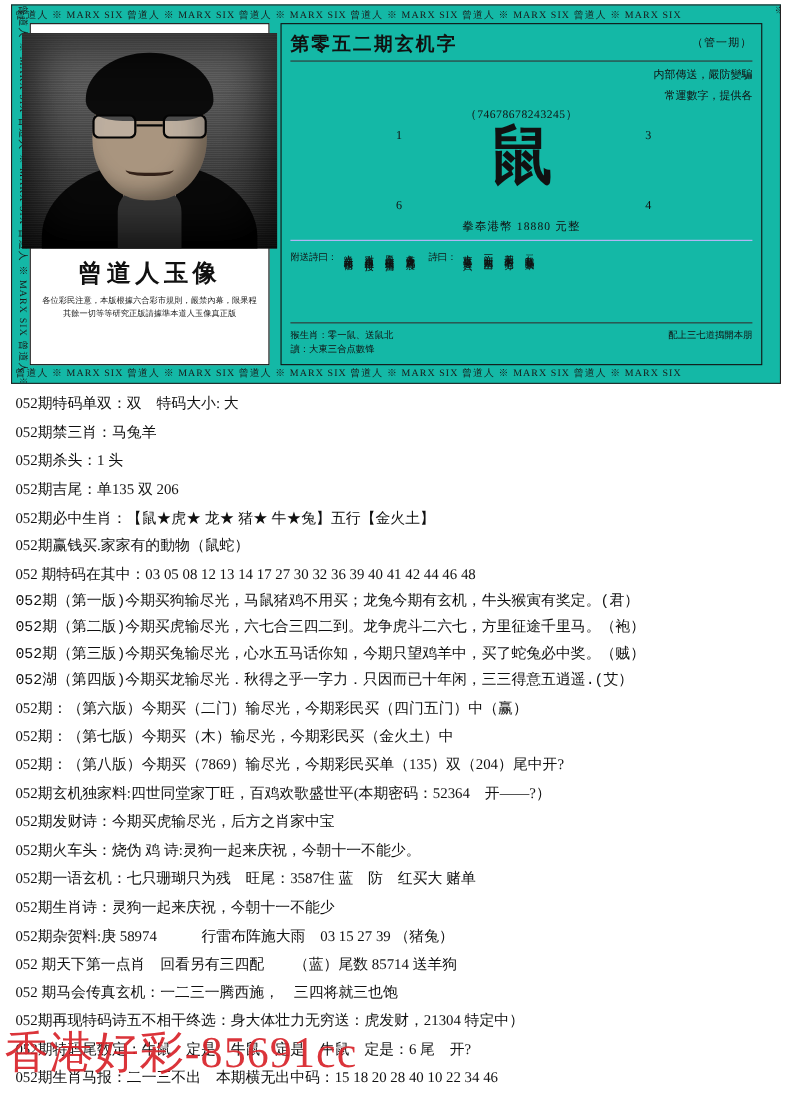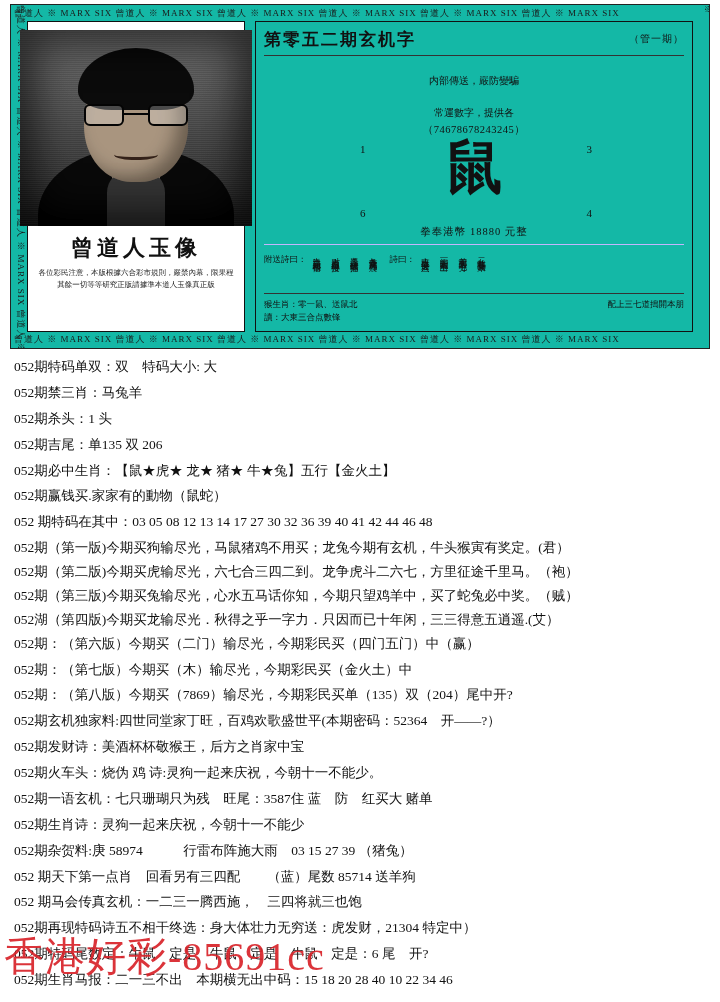--- a/index.html
+++ b/index.html
@@ -179,22 +179,22 @@
     font-weight: bold;
     letter-spacing: 2px;
   }
   .tp-sub {
     font-size: 10px;
     letter-spacing: 1px;
     padding-top: 4px;
   }
   .tp-row2 {
     display: flex;
-    justify-content: center;
-    margin-top: 18px;
+    justify-content: flex-end;
+    margin-top: 5px;
     font-size: 10px;
     font-family: Liberation Mono, monospace;
   }
   .tp-code {
     text-align: center;
     font-size: 10.5px;
     margin-top: 3px;
     letter-spacing: .5px;
   }
   .glyph-area {
@@ -253,21 +253,21 @@
     padding: 10px 14px 0 14px;
     font-family: "Liberation Serif", serif;
     font-size: 13.5px;
     color: #111;
   }
   .line {
     margin: 0 0 9px 0;
     line-height: 1.25;
     white-space: nowrap;
   }
-  .line.tight { margin-bottom: 7px; }
+  .line.tight { margin-bottom: 7px; font-family: Liberation Mono, monospace; }
 
   
   .watermark {
     position: absolute;
     left: 0; right: 0;
     bottom: 18px;
     text-align: left;
     padding-left: 4px;
     font-family: "Liberation Serif", serif;
     font-size: 40px;
@@ -371,21 +371,21 @@
   <p class="line">052期赢钱买.家家有的動物（鼠蛇）</p>
   <p class="line">052 期特码在其中：03 05 08 12 13 14 17 27 30 32 36 39 40 41 42 44 46 48</p>
   <p class="line tight">052期（第一版)今期买狗输尽光，马鼠猪鸡不用买；龙兔今期有玄机，牛头猴寅有奖定。(君）</p>
   <p class="line tight">052期（第二版)今期买虎输尽光，六七合三四二到。龙争虎斗二六七，方里征途千里马。（袍）</p>
   <p class="line tight">052期（第三版)今期买兔输尽光，心水五马话你知，今期只望鸡羊中，买了蛇兔必中奖。（贼）</p>
   <p class="line tight">052湖（第四版)今期买龙输尽光．秋得之乎一字力．只因而已十年闲，三三得意五逍遥.(艾）</p>
   <p class="line">052期：（第六版）今期买（二门）输尽光，今期彩民买（四门五门）中（赢）</p>
   <p class="line">052期：（第七版）今期买（木）输尽光，今期彩民买（金火土）中</p>
   <p class="line">052期：（第八版）今期买（7869）输尽光，今期彩民买单（135）双（204）尾中开?</p>
   <p class="line">052期玄机独家料:四世同堂家丁旺，百鸡欢歌盛世平(本期密码：52364　开——?）</p>
-  <p class="line">052期发财诗：美酒杯杯敬猴王，后方之肖家中宝</p>
+  <p class="line">052期发财诗：今期买虎输尽光，后方之肖家中宝</p>
   <p class="line">052期火车头：烧伪 鸡 诗:灵狗一起来庆祝，今朝十一不能少。</p>
   <p class="line">052期一语玄机：七只珊瑚只为残　旺尾：3587住 蓝　防　红买大 赌单</p>
   <p class="line">052期生肖诗：灵狗一起来庆祝，今朝十一不能少</p>
   <p class="line">052期杂贺料:庚 58974　　　行雷布阵施大雨　03 15 27 39 （猪兔）</p>
   <p class="line">052 期天下第一点肖　回看另有三四配　　（蓝）尾数 85714 送羊狗</p>
   <p class="line">052 期马会传真玄机：一二三一腾西施，　三四将就三也饱</p>
   <p class="line">052期再现特码诗五不相干终选：身大体壮力无穷送：虎发财，21304 特定中）</p>
   <p class="line">052期特码尾数定：牛鼠　定是　牛鼠　定是　牛鼠　定是：6 尾　开?</p>
   <p class="line">052期生肖马报：二一三不出　本期横无出中码：15 18 20 28 40 10 22 34 46</p>
 </div>

